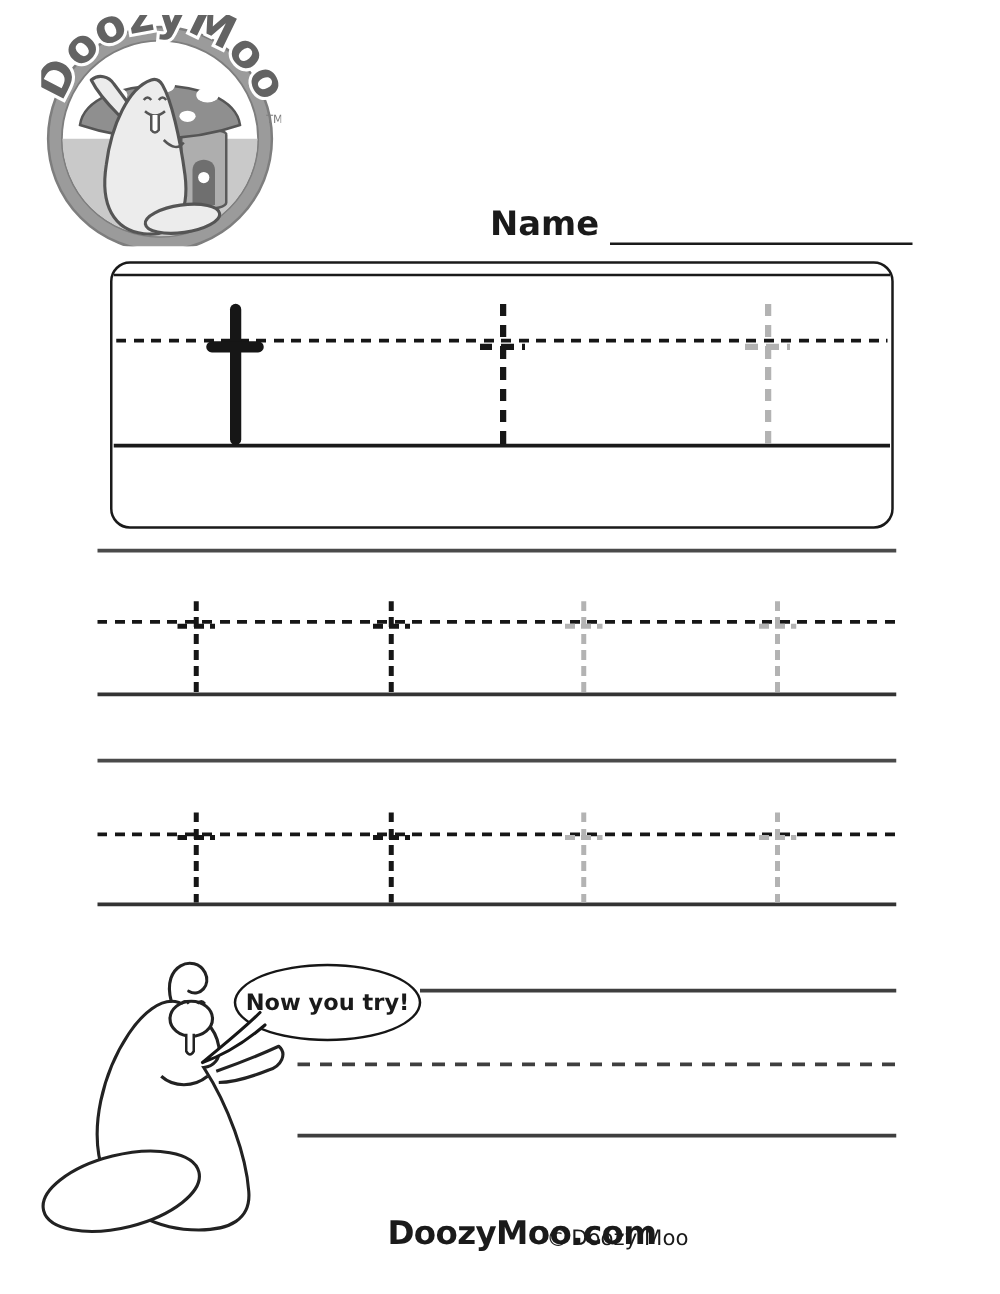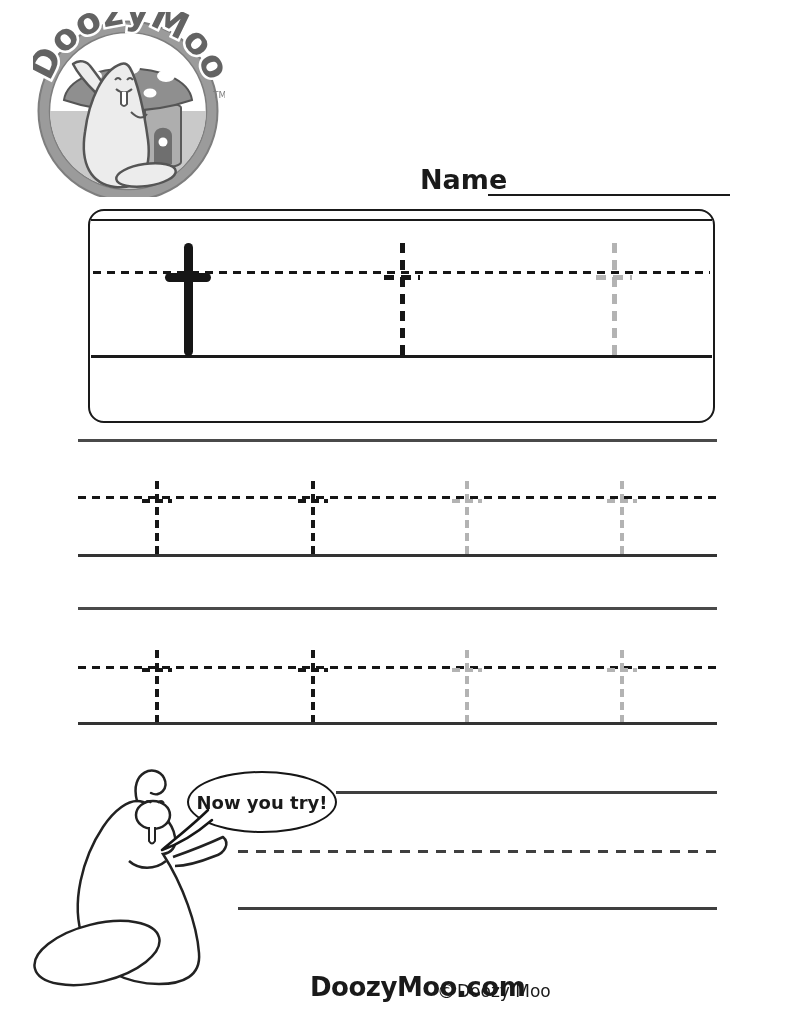--- a/index.html
+++ b/index.html
@@ -5,21 +5,21 @@
   html,body{margin:0;padding:0;background:#fff;}
   .page{
     position:relative;width:800px;height:1035px;background:#ffffff;overflow:hidden;
     font-family:"DejaVu Sans", sans-serif;color:#1a1a1a;
   }
   .abs{position:absolute;}
   
   .title{left:250px;top:48px;font-size:25px;font-weight:bold;letter-spacing:-0.3px;}
   .subtitle{left:250px;top:84px;font-size:24px;font-weight:bold;letter-spacing:-0.3px;}
   
-  .name-label{left:420px;top:164px;font-size:27px;font-weight:600;}
+  .name-label{left:392px;top:164px;font-size:27px;font-weight:600;}
   .name-line{left:488px;top:194px;width:242px;height:2px;background:#1a1a1a;}
   
   .practice-box{left:88px;top:209px;width:623px;height:210px;border:2.5px solid #1a1a1a;border-radius:16px;background:#fff;}
   .solidline{background:#1a1a1a;height:2px;}
   .guide-top{height:3px;background:#4a4a4a;}
   .guide-base{height:3px;background:#333333;}
   .midline{height:3px;background-image:repeating-linear-gradient(to right,#161616 0 8px,transparent 8px 14px);}
   .bottom-solid{height:3px;background:#3f3f3f;}
   .bottom-dash{height:3px;background-image:repeating-linear-gradient(to right,#3f3f3f 0 10px,transparent 10px 18px);}
   .letter-layer{position:absolute;inset:0;pointer-events:none;}

